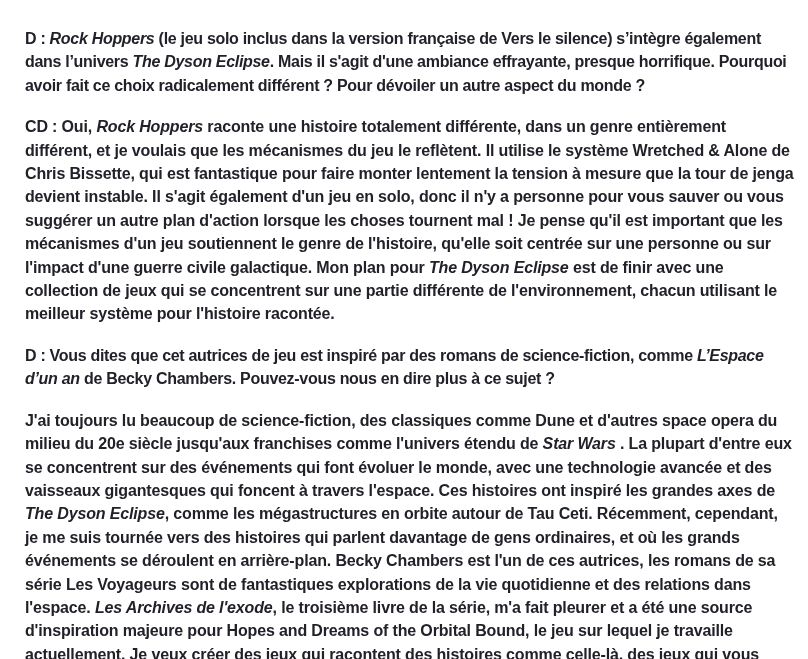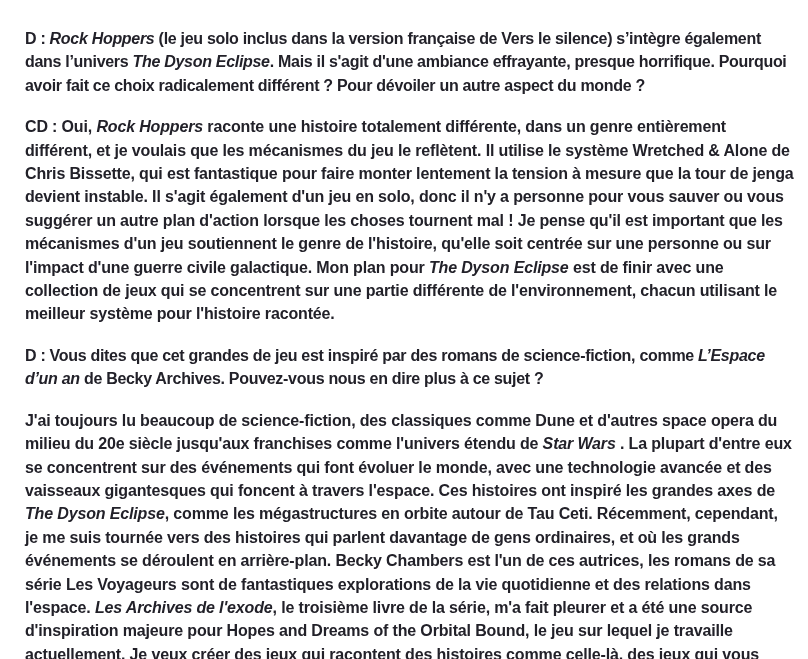--- a/index.html
+++ b/index.html
@@ -32,15 +32,15 @@
   }
   span.seg { font-style: normal; }
   span.seg.italic { font-style: italic; }
 </style>
 </head>
 <body>
 
 <article class="interview">
     <p class="para bold"><span class="seg">D : </span><span class="seg italic">Rock Hoppers</span><span class="seg"> (le jeu solo inclus dans la version française de Vers le silence) s’intègre également dans l’univers </span><span class="seg italic">The Dyson Eclipse</span><span class="seg">. Mais il s'agit d'une ambiance effrayante, presque horrifique. Pourquoi avoir fait ce choix radicalement différent ? Pour dévoiler un autre aspect du monde ?</span></p>
     <p class="para"><span class="seg">CD : Oui, </span><span class="seg italic">Rock Hoppers</span><span class="seg"> raconte une histoire totalement différente, dans un genre entièrement différent, et je voulais que les mécanismes du jeu le reflètent. Il utilise le système Wretched &amp; Alone de Chris Bissette, qui est fantastique pour faire monter lentement la tension à mesure que la tour de jenga devient instable. Il s'agit également d'un jeu en solo, donc il n'y a personne pour vous sauver ou vous suggérer un autre plan d'action lorsque les choses tournent mal ! Je pense qu'il est important que les mécanismes d'un jeu soutiennent le genre de l'histoire, qu'elle soit centrée sur une personne ou sur l'impact d'une guerre civile galactique. Mon plan pour </span><span class="seg italic">The Dyson Eclipse</span><span class="seg"> est de finir avec une collection de jeux qui se concentrent sur une partie différente de l'environnement, chacun utilisant le meilleur système pour l'histoire racontée.</span></p>
-    <p class="para bold"><span class="seg">D : Vous dites que cet grandes de jeu est inspiré par des romans de science-fiction, comme </span><span class="seg italic">L’Espace d’un an</span><span class="seg"> de Becky Archives. Pouvez-vous nous en dire plus à ce sujet ?</span></p>
+    <p class="para bold"><span class="seg">D : Vous dites que cet autrices de jeu est inspiré par des romans de science-fiction, comme </span><span class="seg italic">L’Espace d’un an</span><span class="seg"> de Becky Chambers. Pouvez-vous nous en dire plus à ce sujet ?</span></p>
     <p class="para"><span class="seg">J'ai toujours lu beaucoup de science-fiction, des classiques comme Dune et d'autres space opera du milieu du 20e siècle jusqu'aux franchises comme l'univers étendu de </span><span class="seg italic">Star Wars</span><span class="seg"> . La plupart d'entre eux se concentrent sur des événements qui font évoluer le monde, avec une technologie avancée et des vaisseaux gigantesques qui foncent à travers l'espace. Ces histoires ont inspiré les grandes axes de </span><span class="seg italic">The Dyson Eclipse</span><span class="seg">, comme les mégastructures en orbite autour de Tau Ceti. Récemment, cependant, je me suis tournée vers des histoires qui parlent davantage de gens ordinaires, et où les grands événements se déroulent en arrière-plan. Becky Chambers est l'un de ces autrices, les romans de sa série Les Voyageurs sont de fantastiques explorations de la vie quotidienne et des relations dans l'espace. </span><span class="seg italic">Les Archives de l'exode</span><span class="seg">, le troisième livre de la série, m'a fait pleurer et a été une source d'inspiration majeure pour Hopes and Dreams of the Orbital Bound, le jeu sur lequel je travaille actuellement. Je veux créer des jeux qui racontent des histoires comme celle-là, des jeux qui vous poussent à vous arrêter et à réfléchir à la vie des personnages que vous avez créés.</span></p>
   </article>
 
 </body></html>

